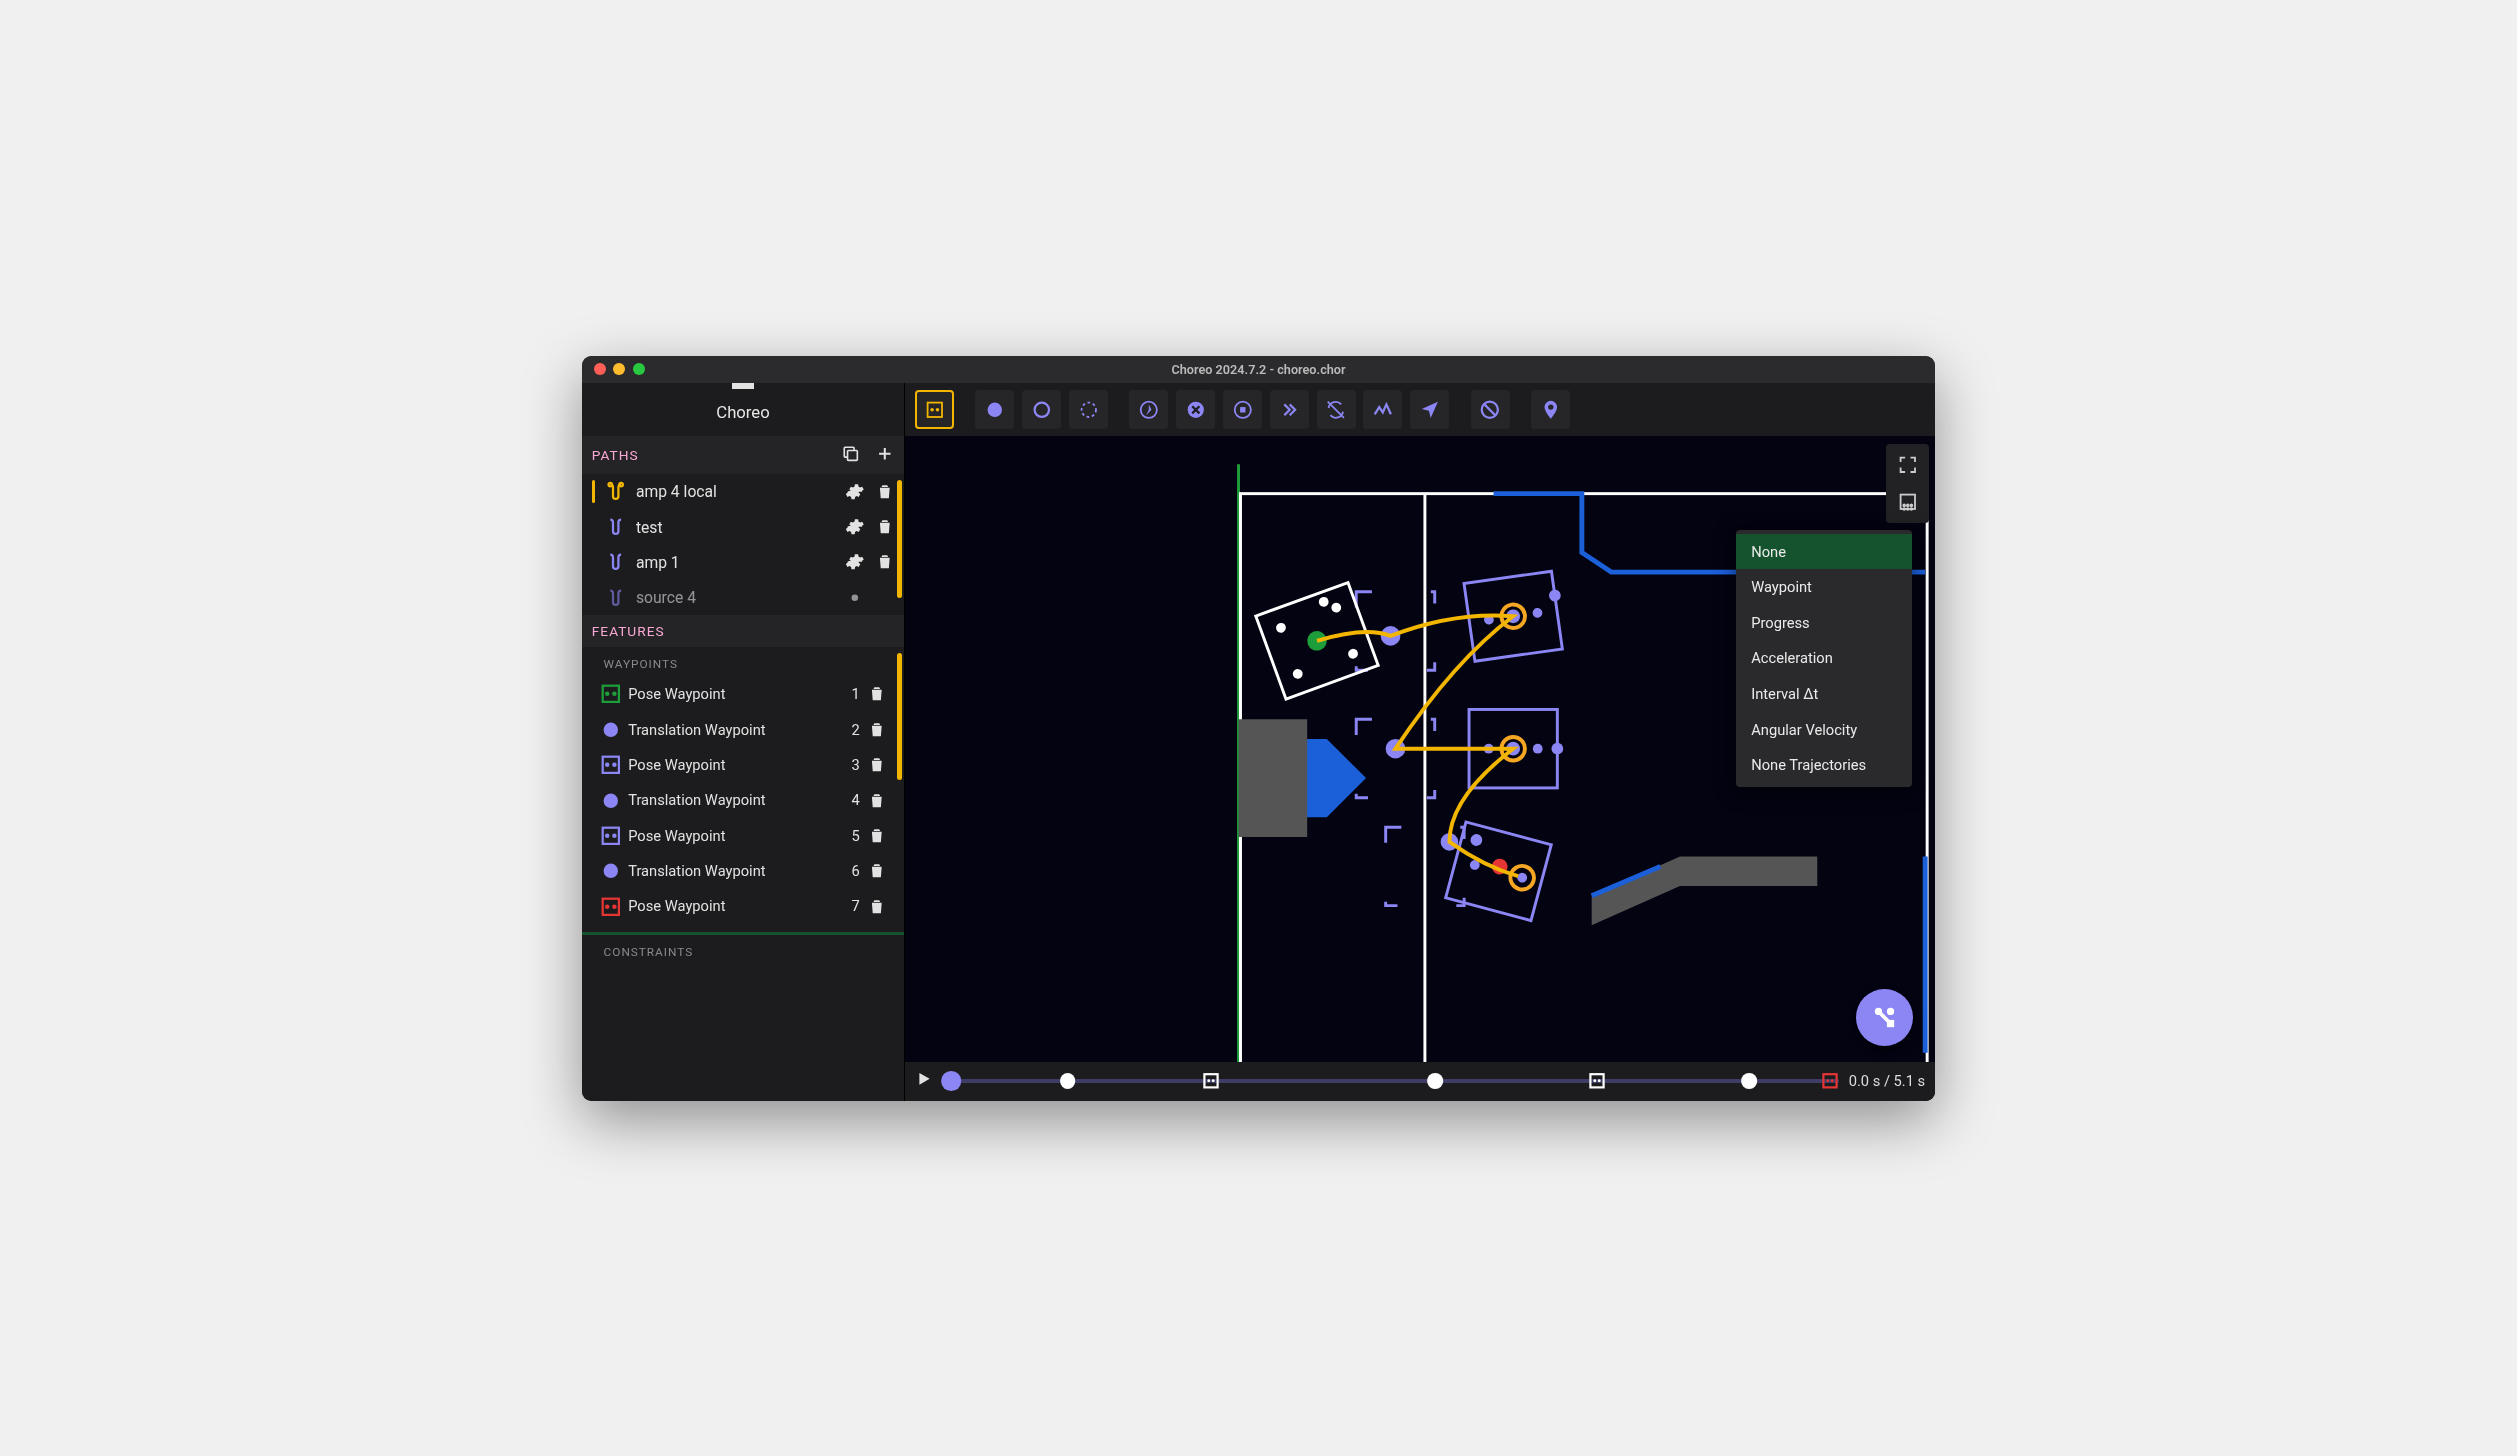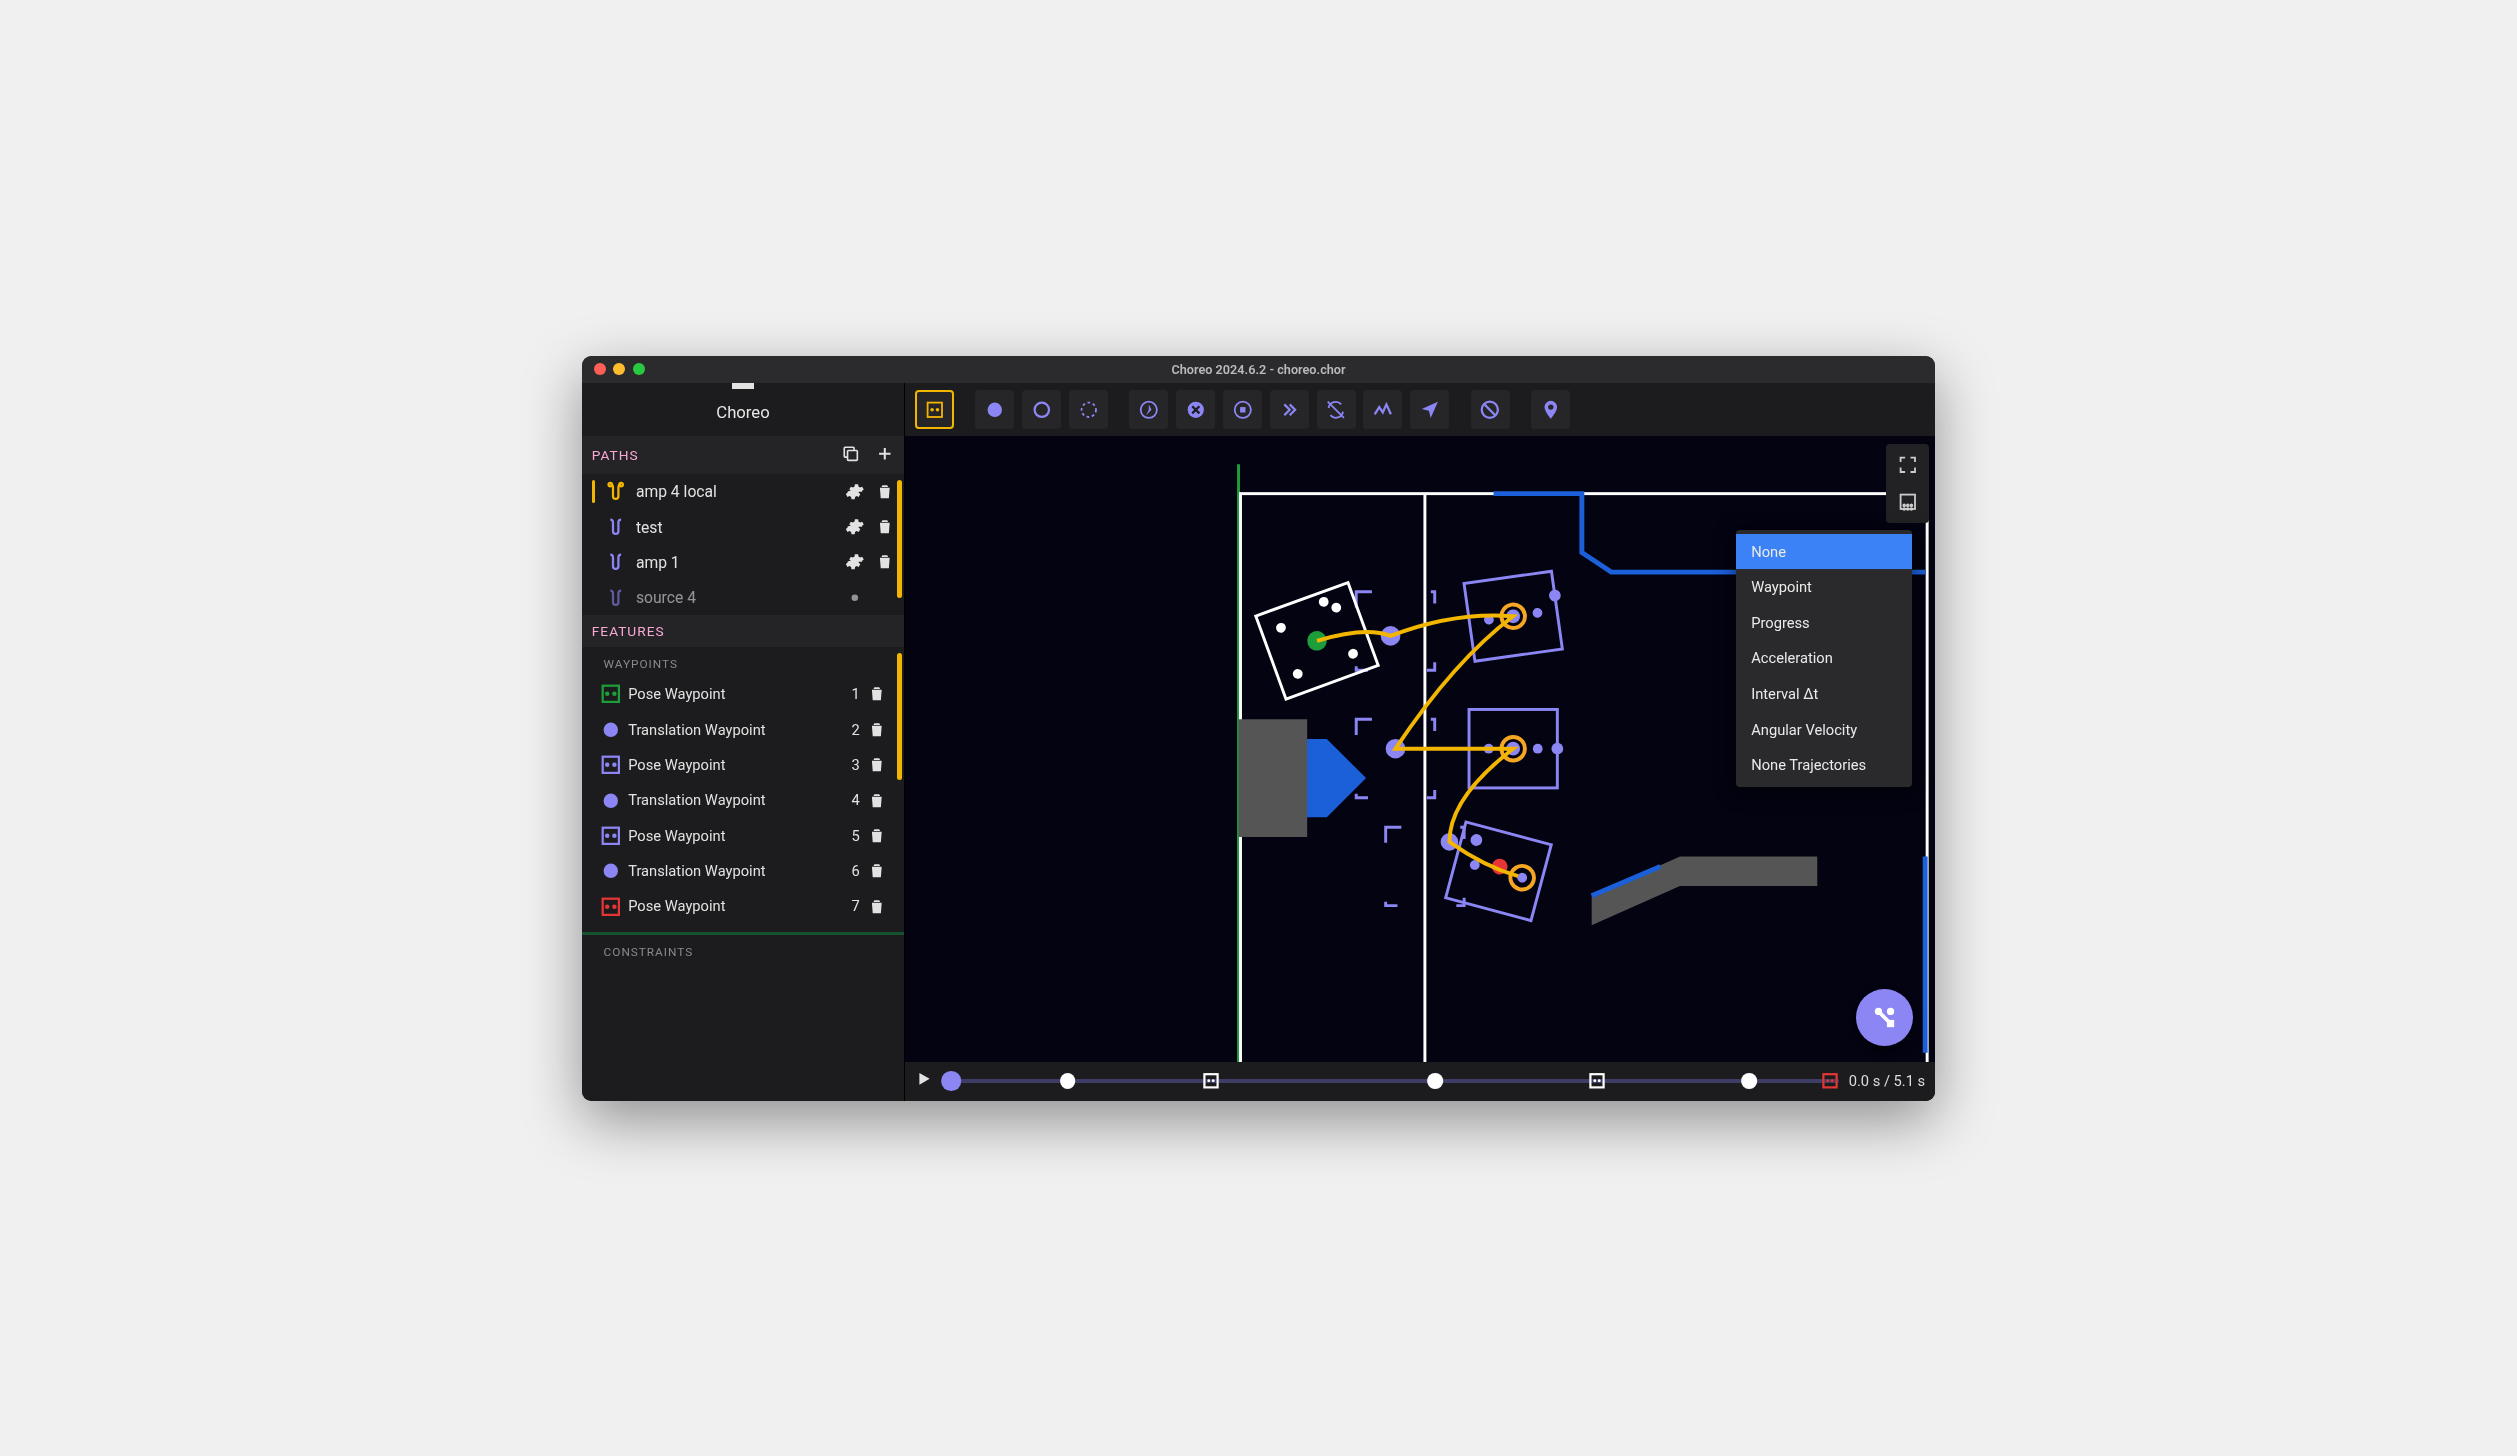--- a/index.html
+++ b/index.html
@@ -272,21 +272,21 @@
     box-shadow: 0 3.9px 19.6px rgba(0,0,0,0.5);
     padding: 3.9px 0;
   }
   .dropdown-item {
     padding: 8.8px 15.7px;
     color: #eaeaea;
     font-size: 14.7px;
     cursor: pointer;
   }
   .dropdown-item.selected {
-    background: #3b82f6;
+    background: #14532d;
   }
 
   
   .fab {
     position: absolute;
     right: 21.6px;
     bottom: 55px;
     width: 57px;
     height: 57px;
     border-radius: 50%;
@@ -335,21 +335,21 @@
 <body>
 
 <div class="window">
 
   <div class="titlebar">
     <div class="traffic-lights">
       <div class="traffic-light tl-red"></div>
       <div class="traffic-light tl-yellow"></div>
       <div class="traffic-light tl-green"></div>
     </div>
-    <div class="window-title">Choreo 2024.6.2 - choreo.chor</div>
+    <div class="window-title">Choreo 2024.7.2 - choreo.chor</div>
   </div>
 
   <div class="app-body">
 
     <div class="sidebar">
 
       <div class="sidebar-header">
         <div class="hamburger">
           <span></span>
             <span></span>

